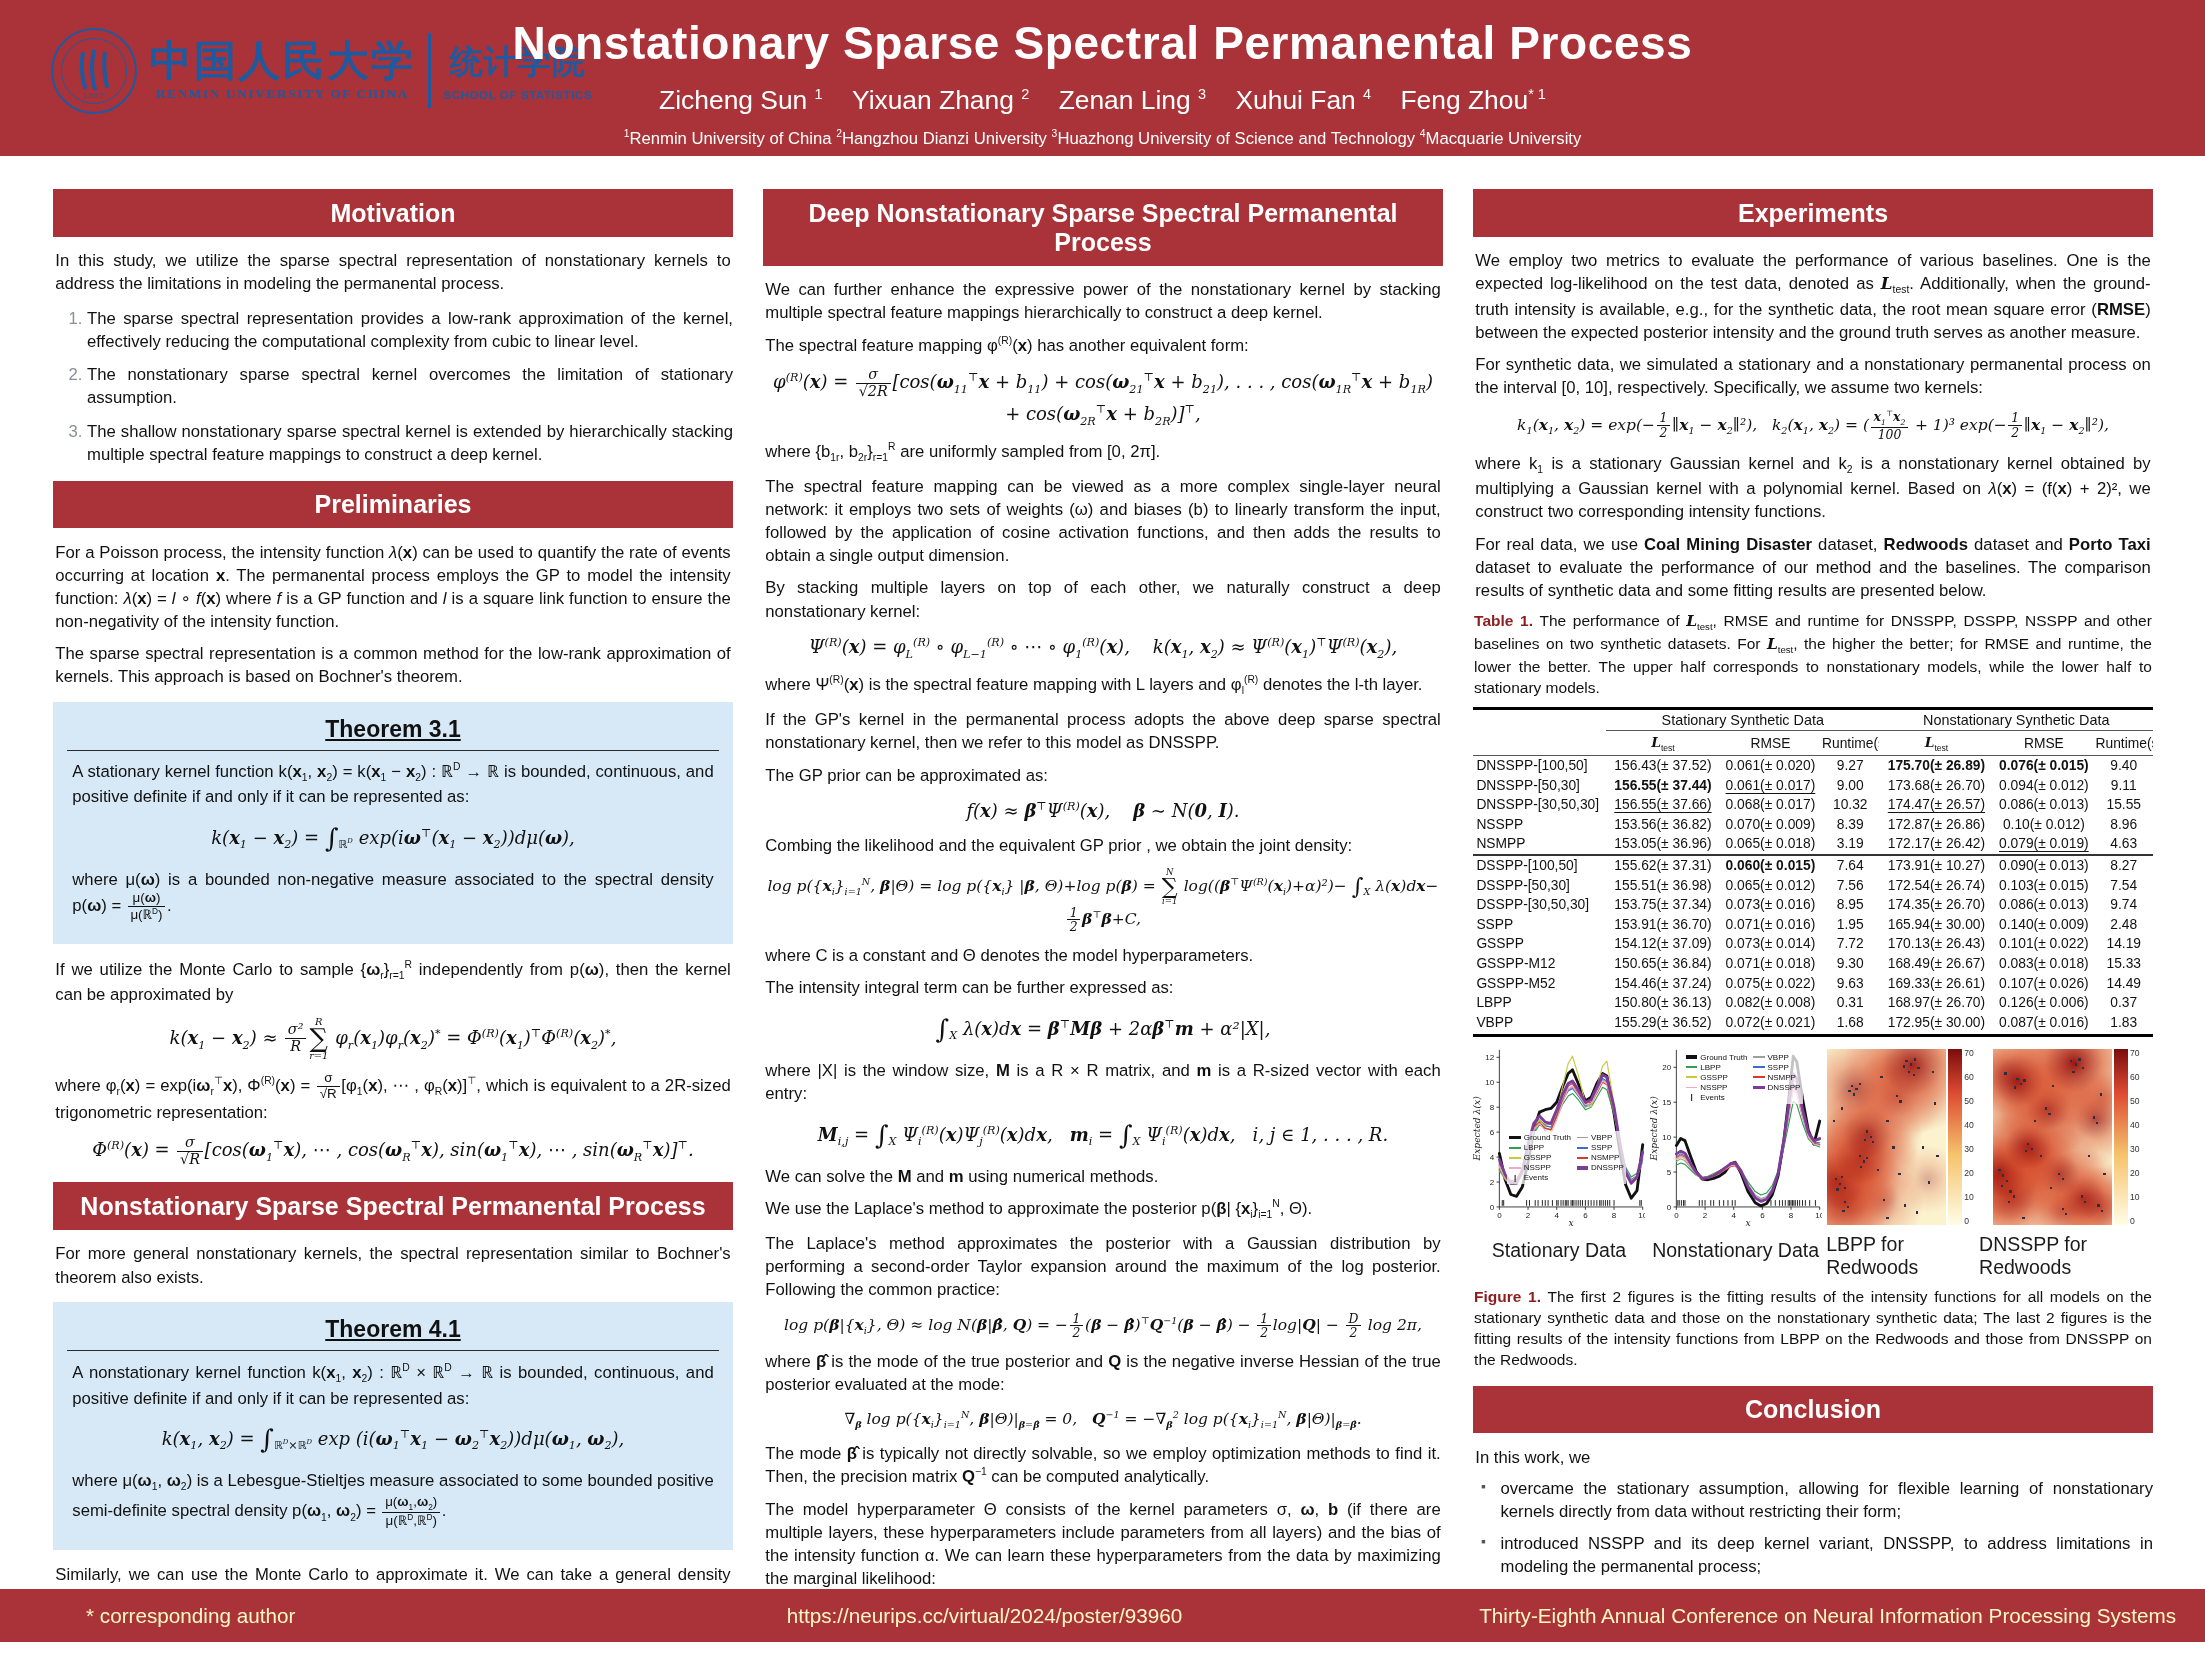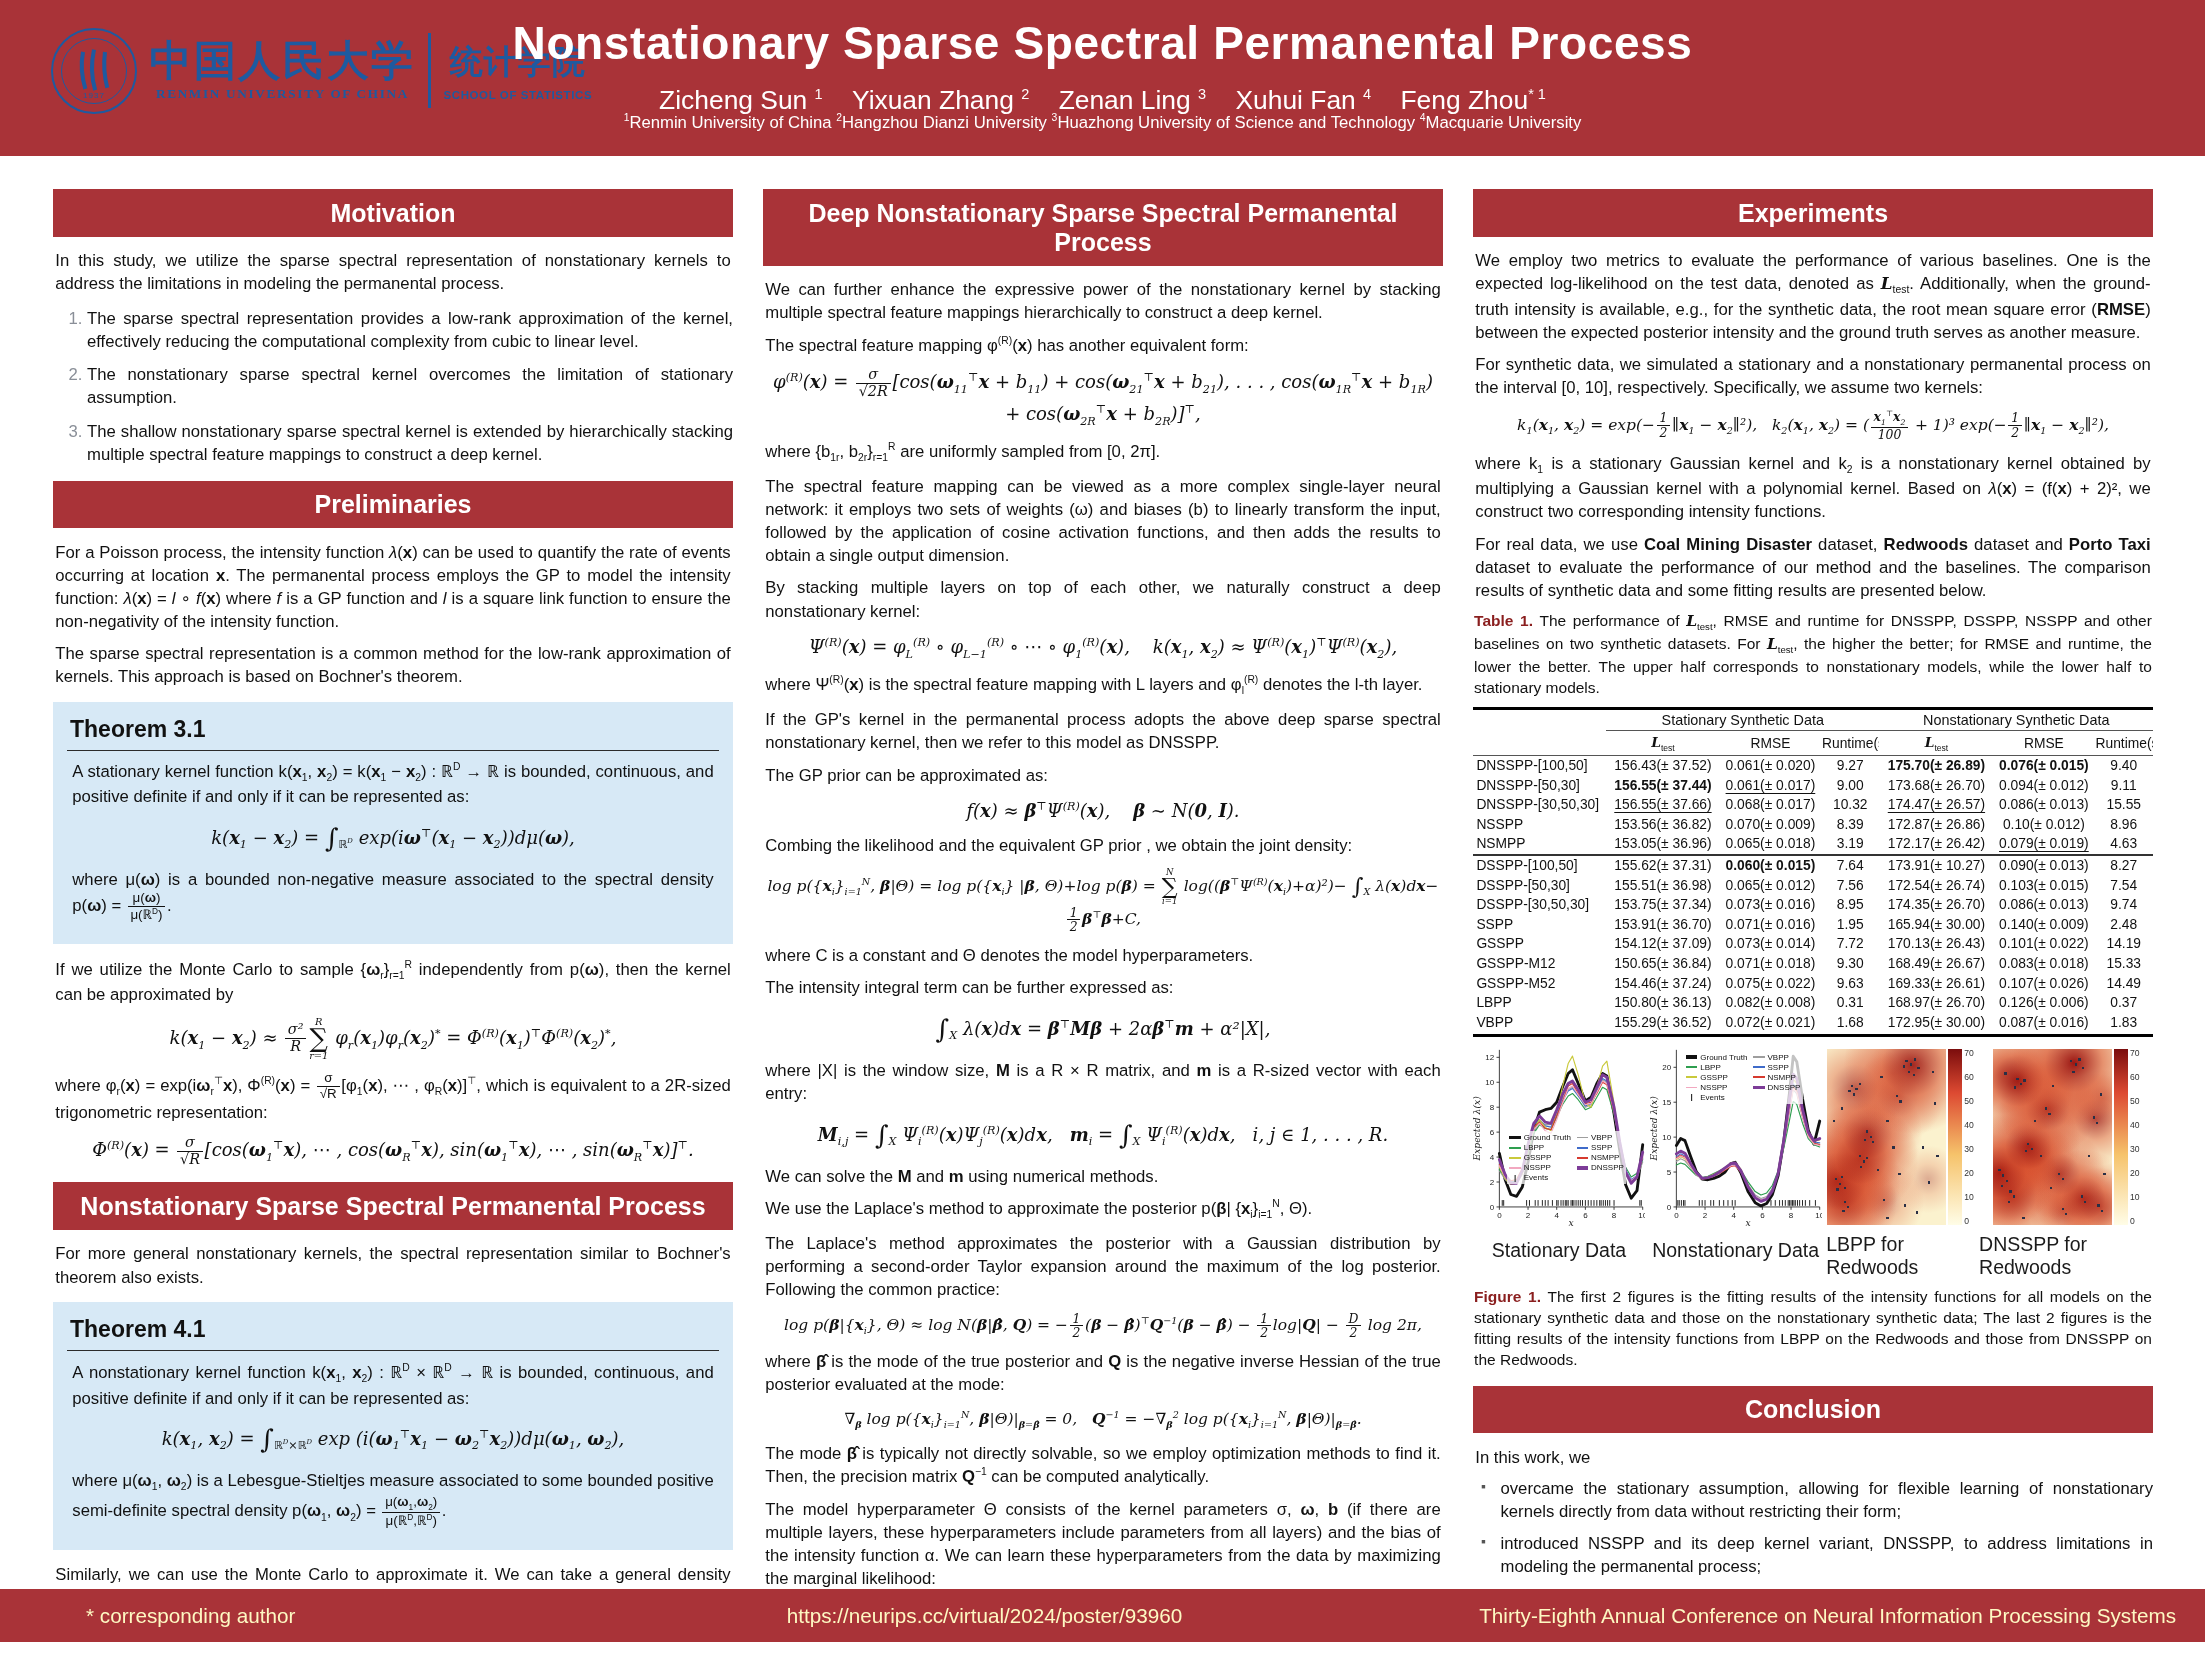--- a/index.html
+++ b/index.html
@@ -3,21 +3,21 @@
 <meta charset="utf-8">
 <style>
   html,body{margin:0;padding:0;background:#e8e8e8;}
   .poster{position:relative;width:2205px;height:1654px;background:#ffffff;overflow:hidden;
           font-family:"Liberation Sans",sans-serif;color:#111;}
   
   .hdr{position:absolute;top:0;left:0;width:100%;height:156px;background:#A93338;color:#fff;}
   .hdr-title{position:absolute;top:16px;left:0;width:100%;text-align:center;font-size:46px;font-weight:700;letter-spacing:0.6px;}
   .hdr-authors{position:absolute;top:85px;left:0;width:100%;text-align:center;font-size:26.4px;font-weight:400;}
   .hdr-authors sup{font-size:0.55em}
-  .hdr-affil{position:absolute;top:112px;left:0;width:100%;text-align:center;font-size:16.7px;font-weight:300;}
+  .hdr-affil{position:absolute;top:128px;left:0;width:100%;text-align:center;font-size:16.7px;font-weight:300;}
   .logo{position:absolute;top:27.6px;left:51px;display:flex;align-items:center;gap:12.6px;color:#1E5AA0;}
   .seal{width:82px;height:82px;border:2.9px solid #1E5AA0;border-radius:50%;position:relative;flex:none;}
   .seal .inner{position:absolute;inset:8px;border:1.1px solid #1E5AA0;border-radius:50%;}
   .seal svg{position:absolute;inset:0;}
   .seal .yr{position:absolute;bottom:11.5px;width:100%;text-align:center;font-size:8px;letter-spacing:1.1px;color:#1E5AA0;}
   .logo .cnblock{display:flex;flex-direction:column;align-items:center;}
   .logo .cn{font-size:42px;font-weight:700;line-height:1.05;letter-spacing:2.3px;}
   .logo .en{font-size:13.2px;font-weight:700;letter-spacing:1.7px;margin-top:3.4px;font-family:"Liberation Serif",serif;}
   .logo .bar{width:2.9px;height:75px;background:#1E5AA0;flex:none;}
   .logo .cn2{font-size:33px;font-weight:700;letter-spacing:1.1px;}
@@ -42,21 +42,21 @@
   .frac{display:inline-flex;flex-direction:column;vertical-align:middle;text-align:center;
         line-height:1.1;font-size:0.8em;margin:0 1.7px;}
   .frac>span:first-child{border-bottom:1.1px solid currentColor;padding:0 2.9px;}
   .frac>span:last-child{padding:0 2.9px;}
   .bigop{display:inline-flex;flex-direction:column;align-items:center;vertical-align:middle;
          line-height:1;font-size:0.55em;margin:0 1.1px;}
   .bigop .o{font-size:2.6em;line-height:0.95;font-style:normal;}
   .int{font-size:1.45em;font-style:normal;vertical-align:middle;}
   .cal{font-family:"DejaVu Serif",serif;font-style:italic;font-weight:700;}
   .thm{background:#D7E9F6;padding:8px 17px 11.5px 17px;margin:13.8px 0;}
-  .thm-title{text-align:left;font-size:23px;font-weight:700;padding:5.7px 0 6.9px 0;}
+  .thm-title{text-align:center;font-size:23px;font-weight:700;padding:5.7px 0 6.9px 0;text-decoration:underline;}
   .thm hr{border:none;border-top:1.7px solid #2b2b2b;margin:0 -3.4px 9.2px -3.4px;}
   ol.numlist{margin:11.5px 0 5.7px 0;padding-left:34px;}
   ol.numlist li{font-size:16.7px;line-height:1.38;margin:10.3px 0;text-align:justify;}
   ol.numlist li::marker{color:#8a8f98;}
   ul.bullets{list-style:none;margin:6.9px 0;padding-left:8px;}
   ul.bullets li{font-size:16.7px;line-height:1.36;margin:9.2px 0;padding-left:19.5px;position:relative;text-align:justify;}
   ul.bullets li::before{content:"▪";position:absolute;left:0;top:0;color:#555;font-size:13.8px;}
   .capt{font-size:15.5px;line-height:1.35;text-align:justify;margin:8px 1.1px;}
   .capt .lbl{color:#8A1E1E;font-weight:700;}
   

